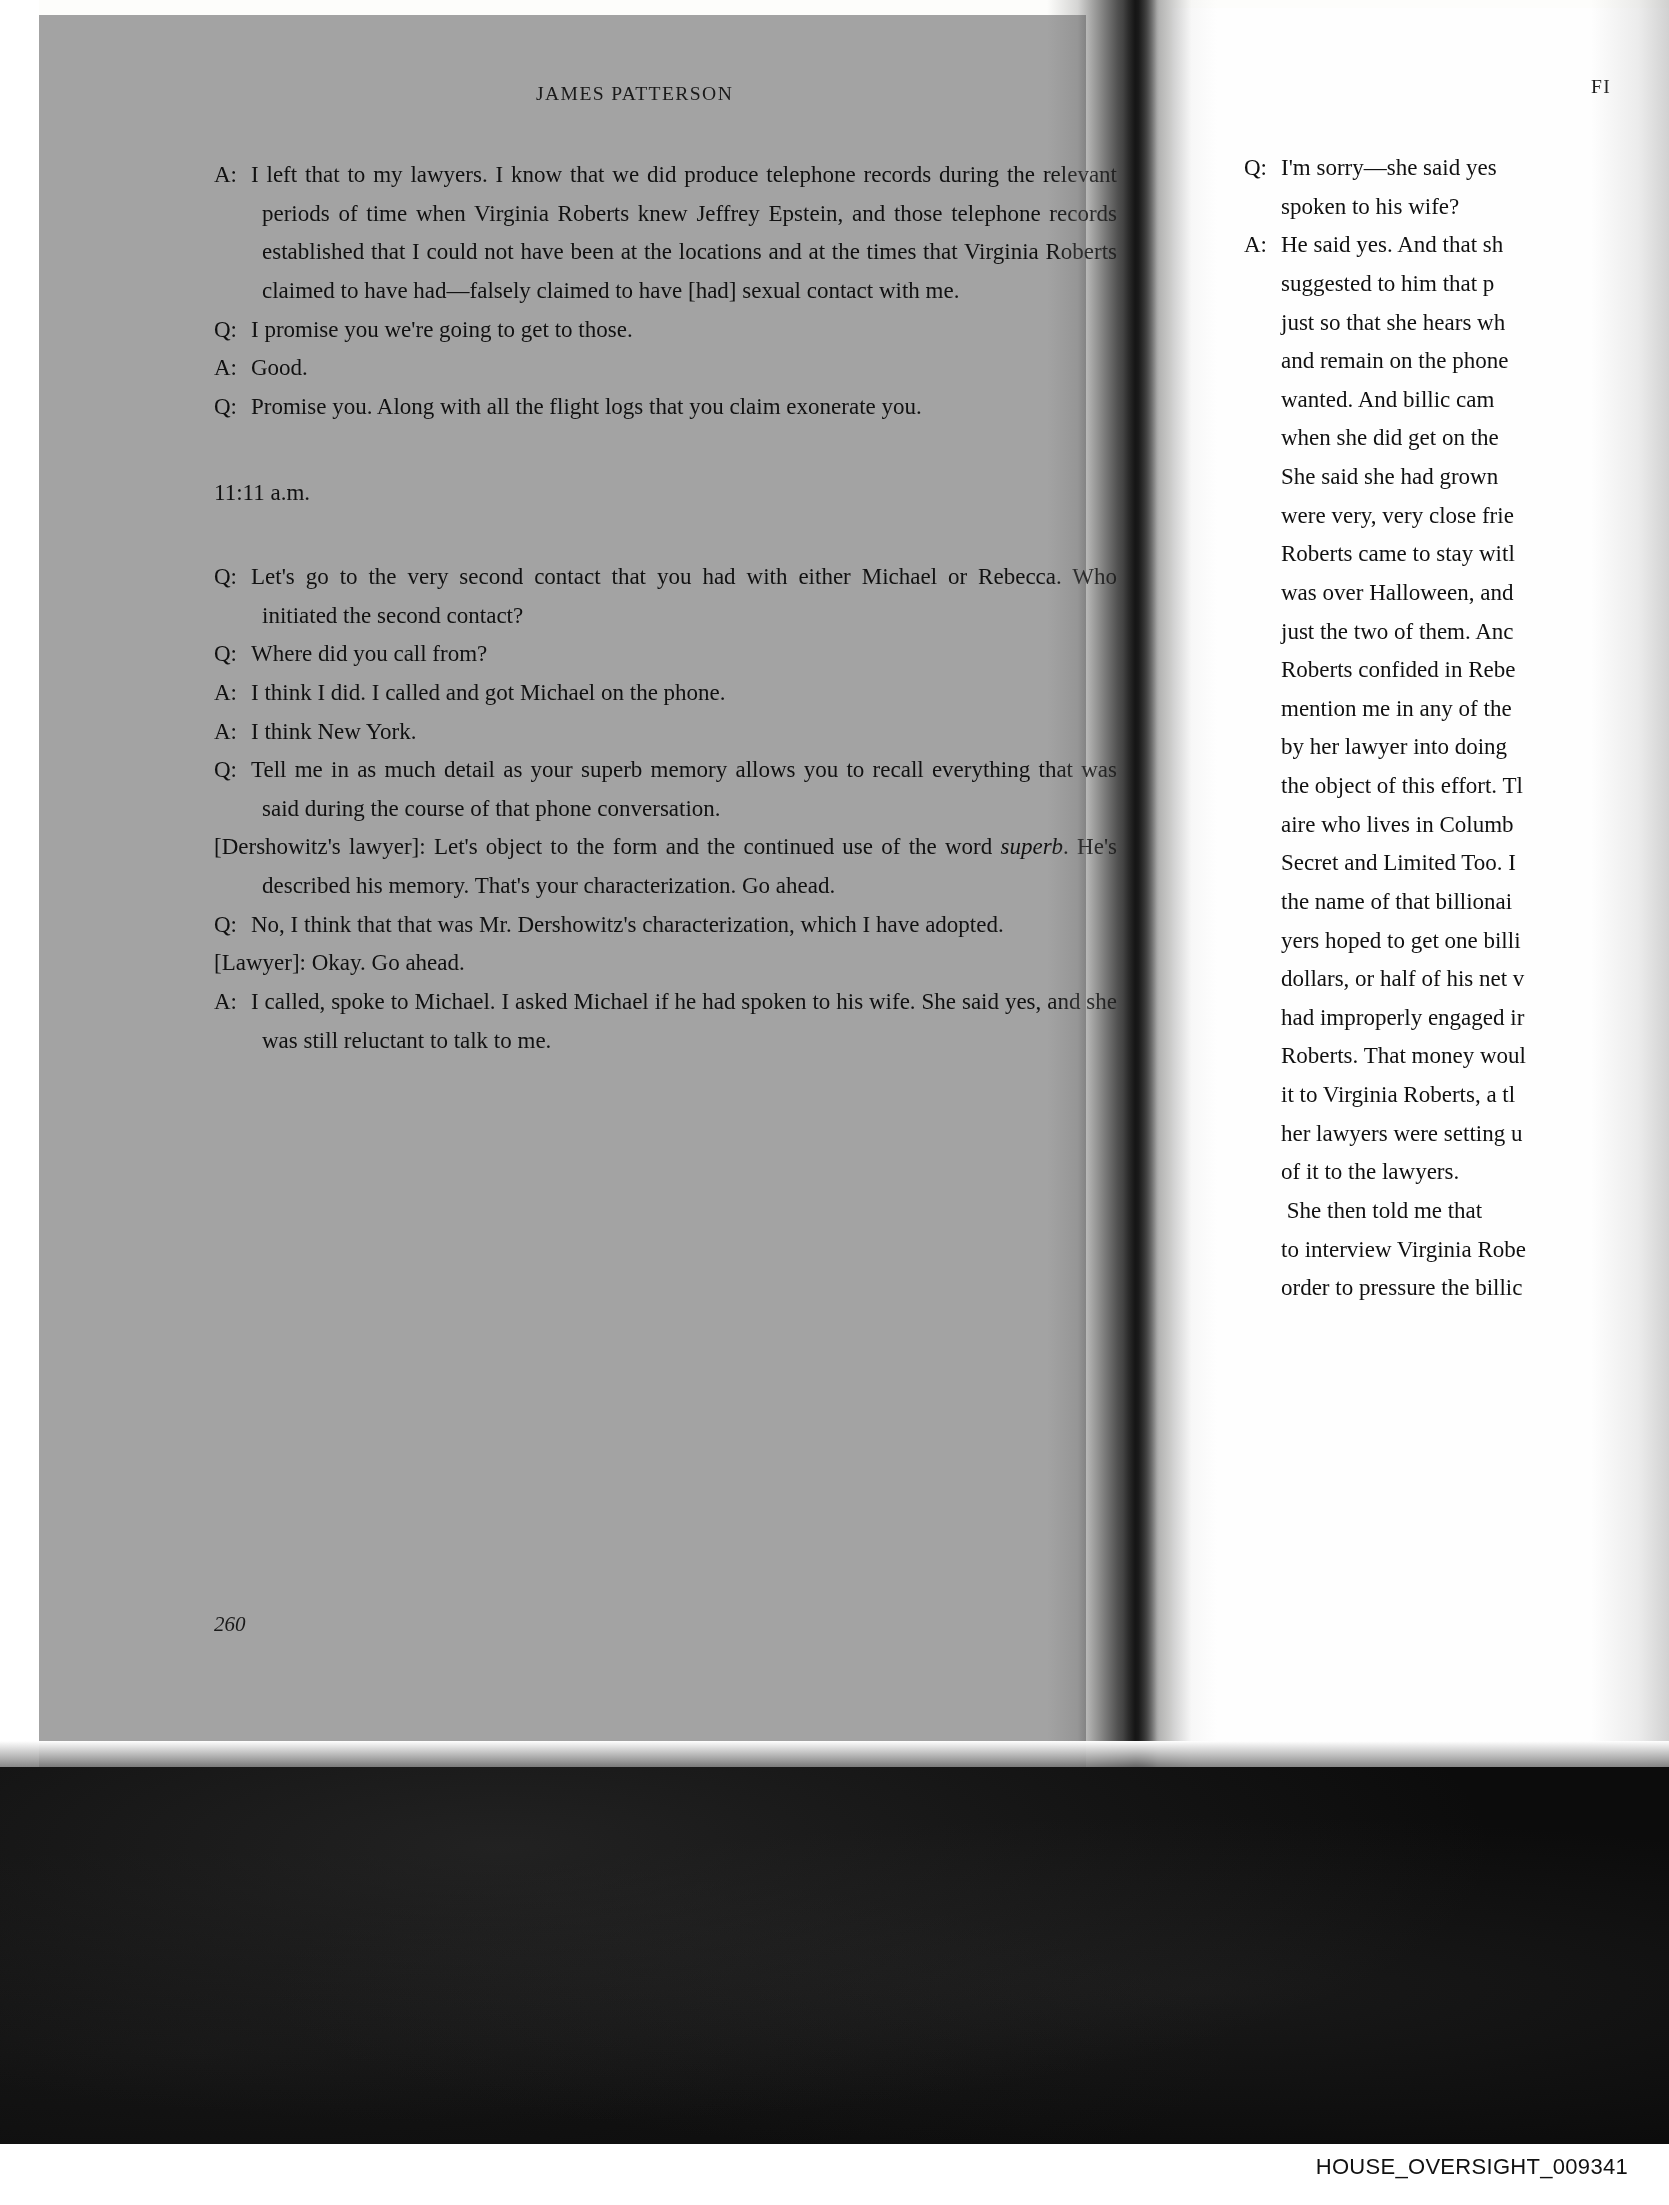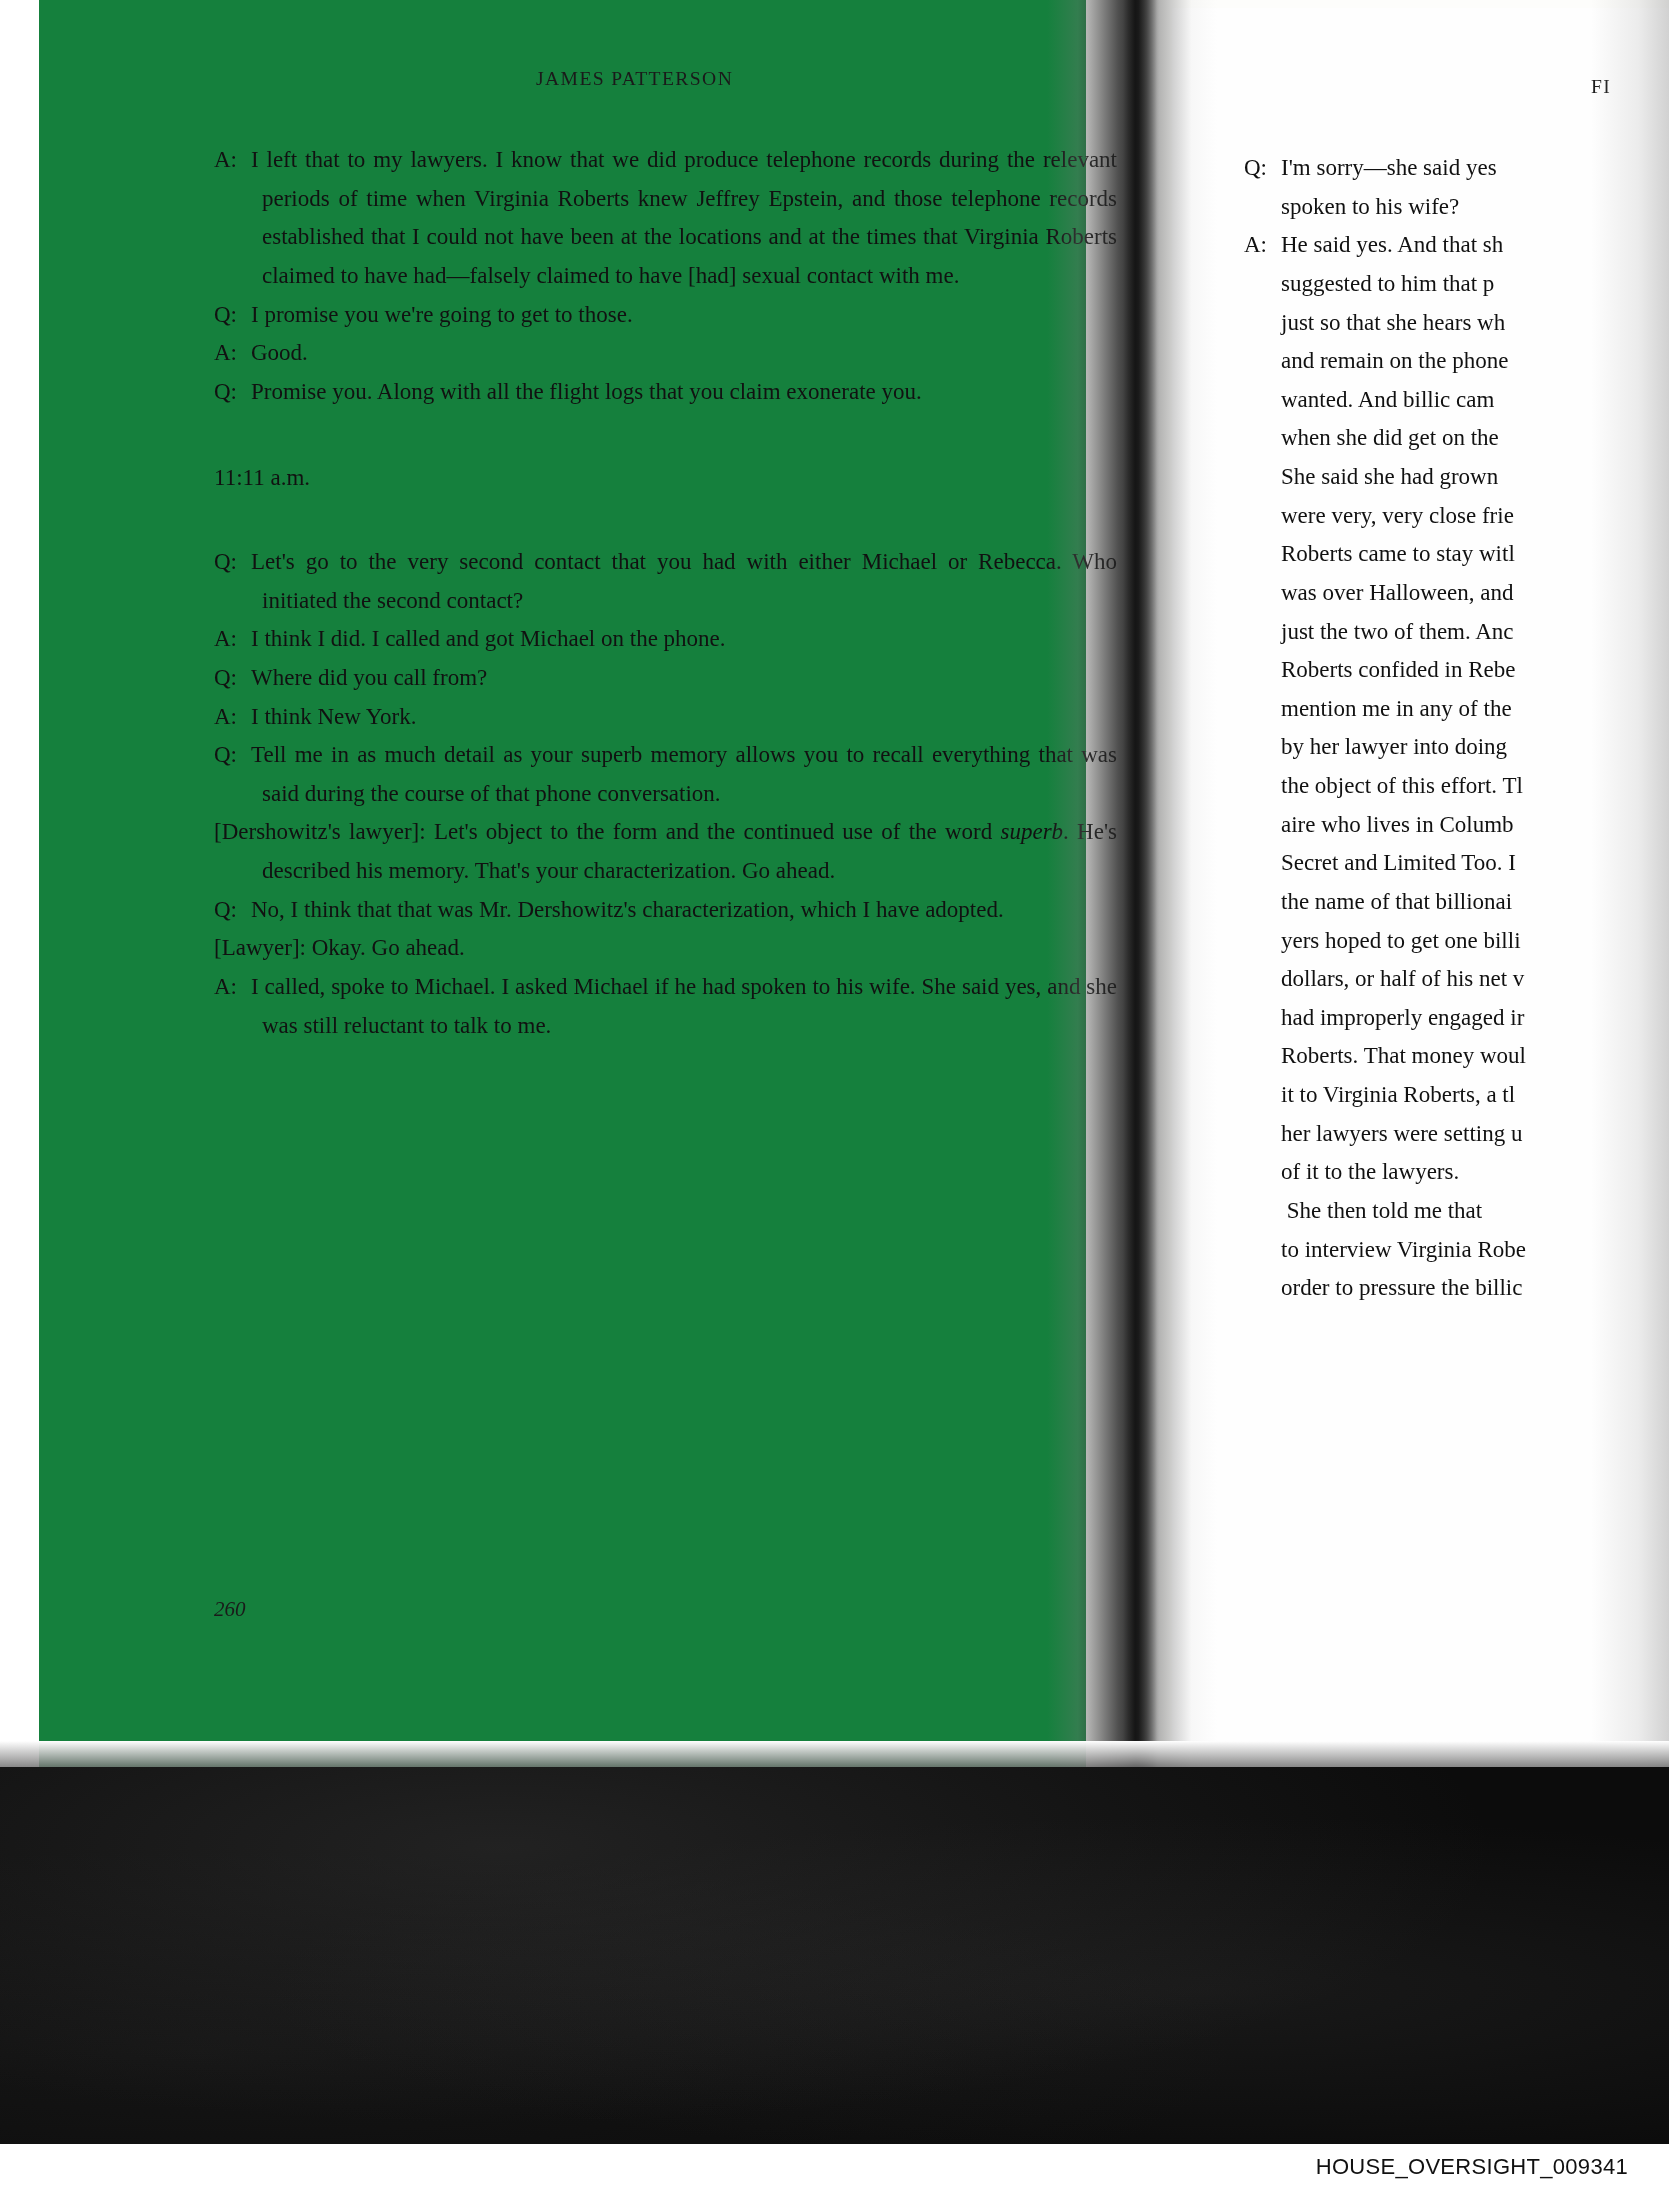--- a/index.html
+++ b/index.html
@@ -32,24 +32,24 @@
     top: 0px;
     width: 1630px;
     height: 1787px;
     background: #fdfdfb;
   }
 
   
   .page-left {
     position: absolute;
     left: 39px;
-    top: 0;
+    top: 15px;
     width: 1047px;
     height: 1780px;
-    background: #15803d;
+    background: #a3a3a3;
   }
 
   
   .page-right {
     position: absolute;
     left: 1172px;
     top: 0;
     width: 497px;
     height: 1780px;
     background: #fefefe;
@@ -248,25 +248,25 @@
         <span class="tag">Q:</span><span>Promise you. Along with all the flight logs that you claim exonerate you.</span>
       </span>
 
       <span class="timestamp">11:11 a.m.</span>
 
       <span class="qa">
         <span class="tag">Q:</span><span>Let's go to the very second contact that you had with either Michael or Rebecca. Who initiated the second contact?</span>
       </span>
 
       <span class="qa">
+        <span class="tag">Q:</span><span>Where did you call from?</span>
+      </span>
+
+      <span class="qa">
         <span class="tag">A:</span><span>I think I did. I called and got Michael on the phone.</span>
-      </span>
-
-      <span class="qa">
-        <span class="tag">Q:</span><span>Where did you call from?</span>
       </span>
 
       <span class="qa">
         <span class="tag">A:</span><span>I think New York.</span>
       </span>
 
       <span class="qa">
         <span class="tag">Q:</span><span>Tell me in as much detail as your superb memory allows you to recall everything that was said during the course of that phone conversation.</span>
       </span>
 

